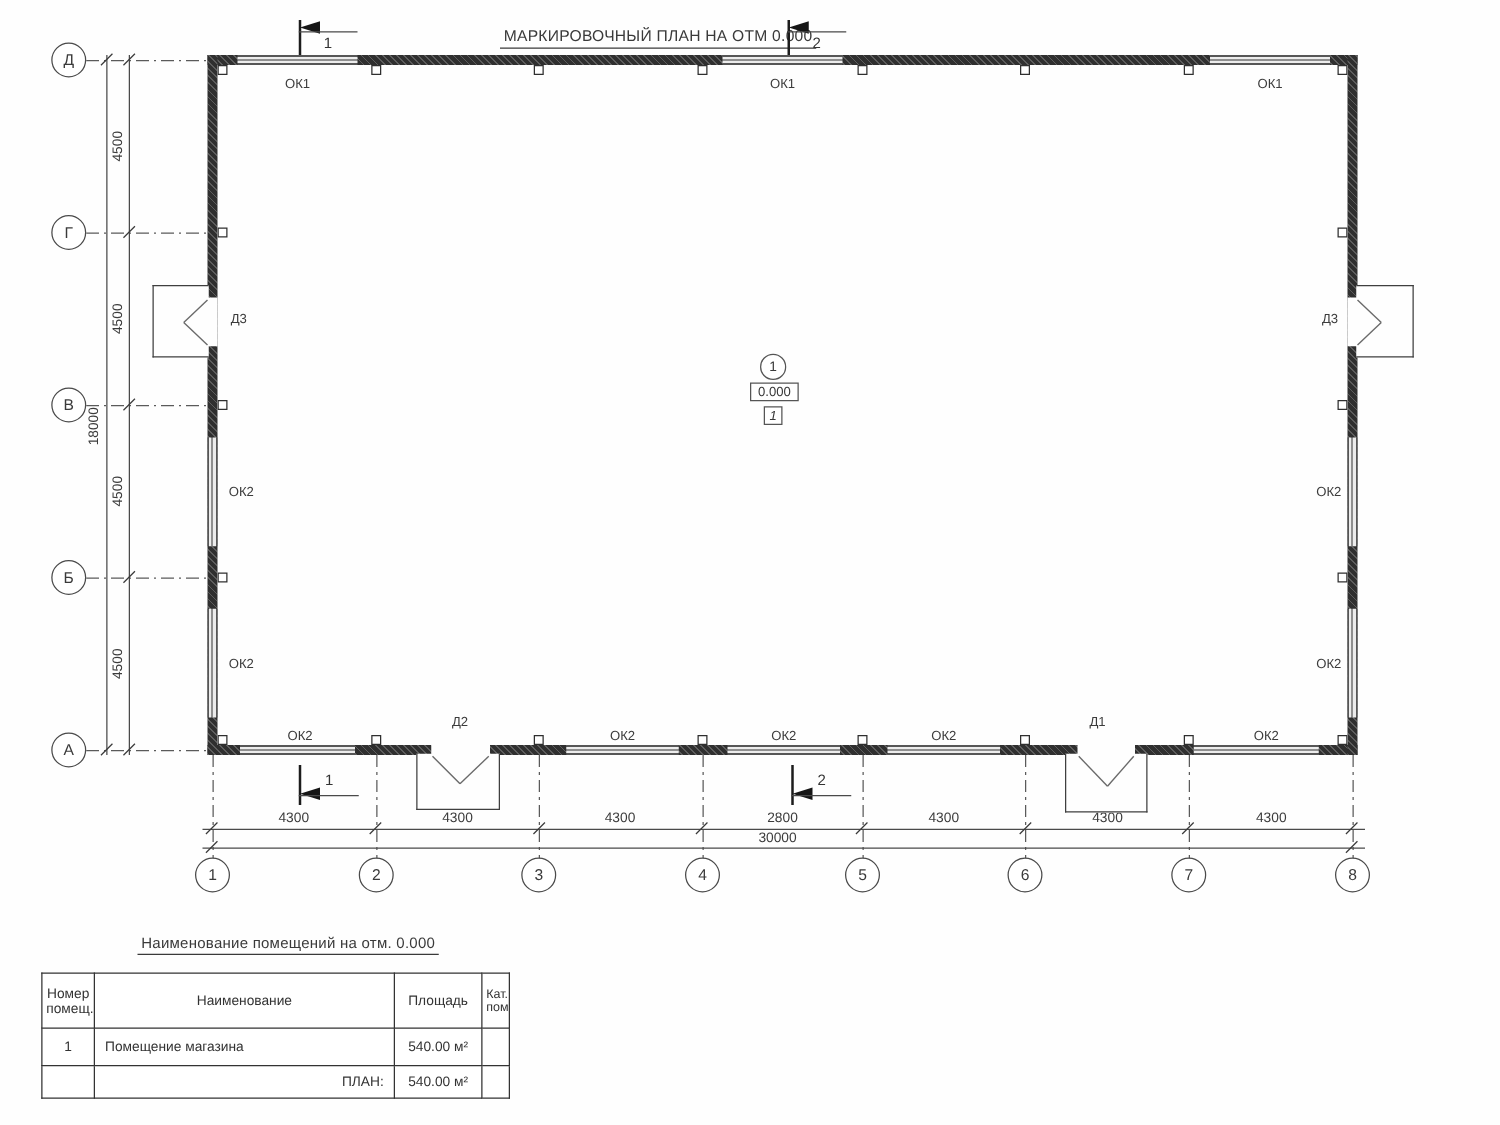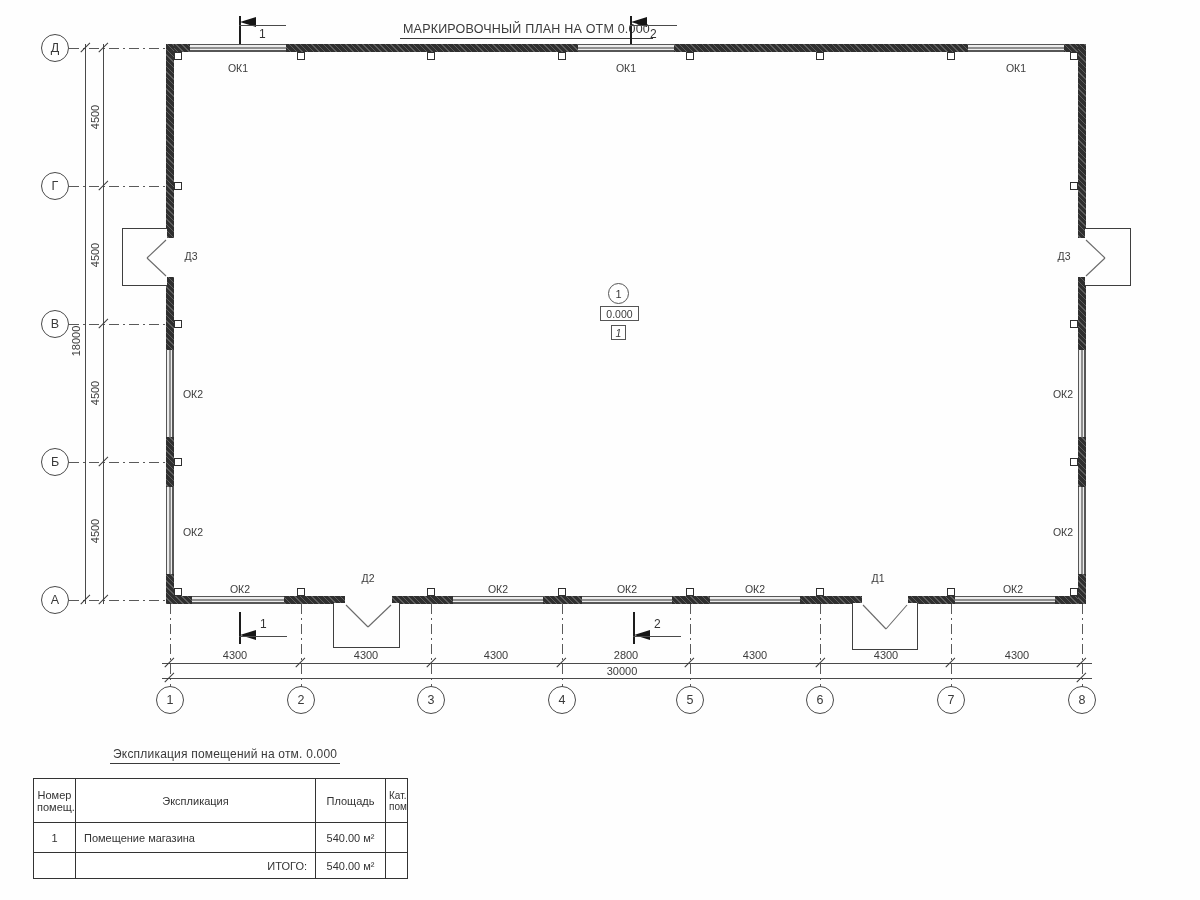--- a/index.html
+++ b/index.html
@@ -221,43 +221,43 @@
 
   <div class="pole" style="left:633px;top:612px;height:32px;"></div>
   <div class="tri" style="left:634px;top:630px;"></div>
   <div class="lineh" style="left:633px;top:636px;width:48px;"></div>
   <div class="fnum" style="left:654px;top:618px;">2</div>
 
   <div class="bubs" style="left:608px;top:283px;">1</div>
   <div class="evbox" style="left:600px;top:306px;width:39px;height:15px;">0.000</div>
   <div class="evbox" style="left:611px;top:325px;width:15px;height:15px;font-style:italic;">1</div>
 
-  <div class="title" style="left:110px;top:747px;font-size:12px;">Экспликация помещений на отм. 0.000</div>
+  <div class="title" style="left:110px;top:747px;font-size:12px;">Наименование помещений на отм. 0.000</div>
   <table class="expl abs" style="left:33px;top:778px;width:374px;">
     <colgroup>
         <col style="width:42px">
         <col style="width:240px">
         <col style="width:70px">
         <col style="width:22px">
       </colgroup>
     <tbody>
         <tr style="height:44px;">
       <td>Номер помещ.</td>
-      <td>Экспликация</td>
+      <td>Наименование</td>
       <td>Площадь</td>
       <td style="font-size:10px;">Кат. пом.</td>
     </tr>
     <tr style="height:30px;">
       <td>1</td>
       <td style="text-align:left;padding-left:8px;">Помещение магазина</td>
       <td>540.00 м²</td>
       <td></td>
     </tr>
     <tr style="height:26px;">
       <td></td>
-      <td style="text-align:right;padding-right:8px;">ИТОГО:</td>
+      <td style="text-align:right;padding-right:8px;">ПЛАН:</td>
       <td>540.00 м²</td>
       <td></td>
     </tr>
   </tbody>
     </table>
 
 </div>
 
 </body></html>

